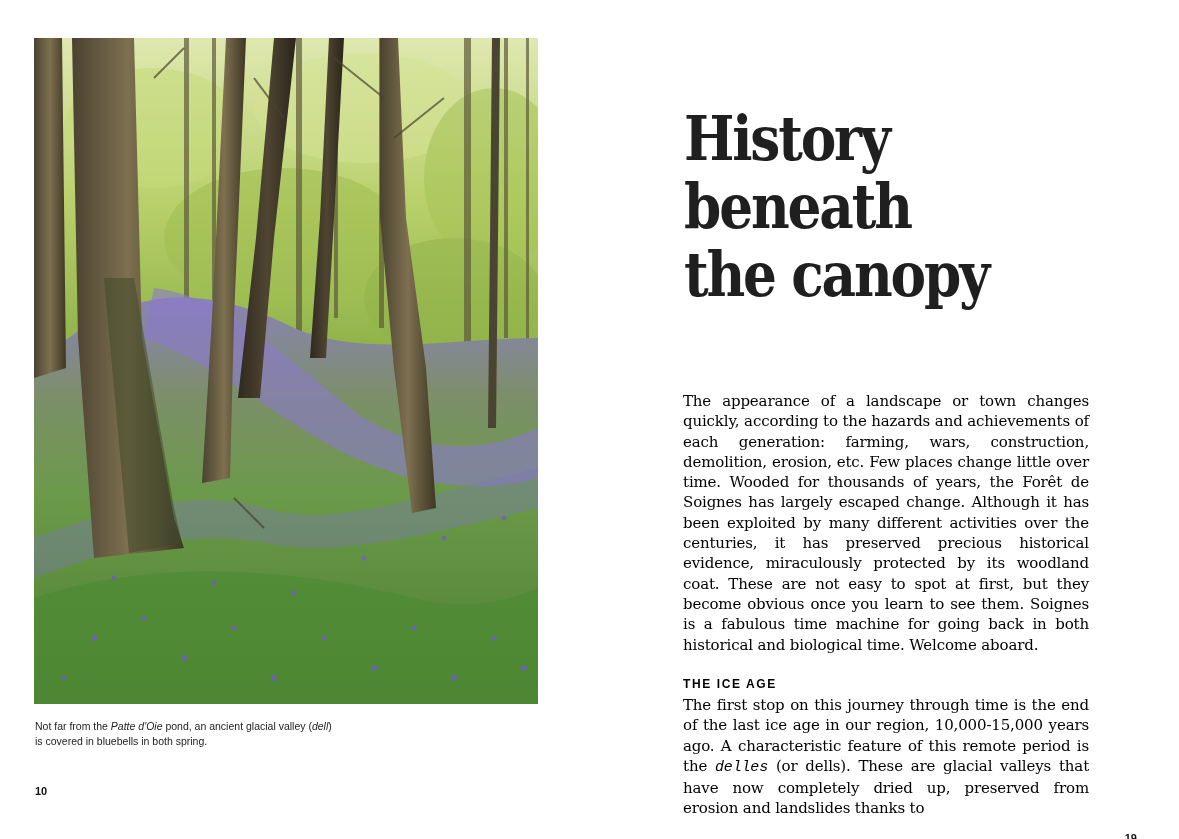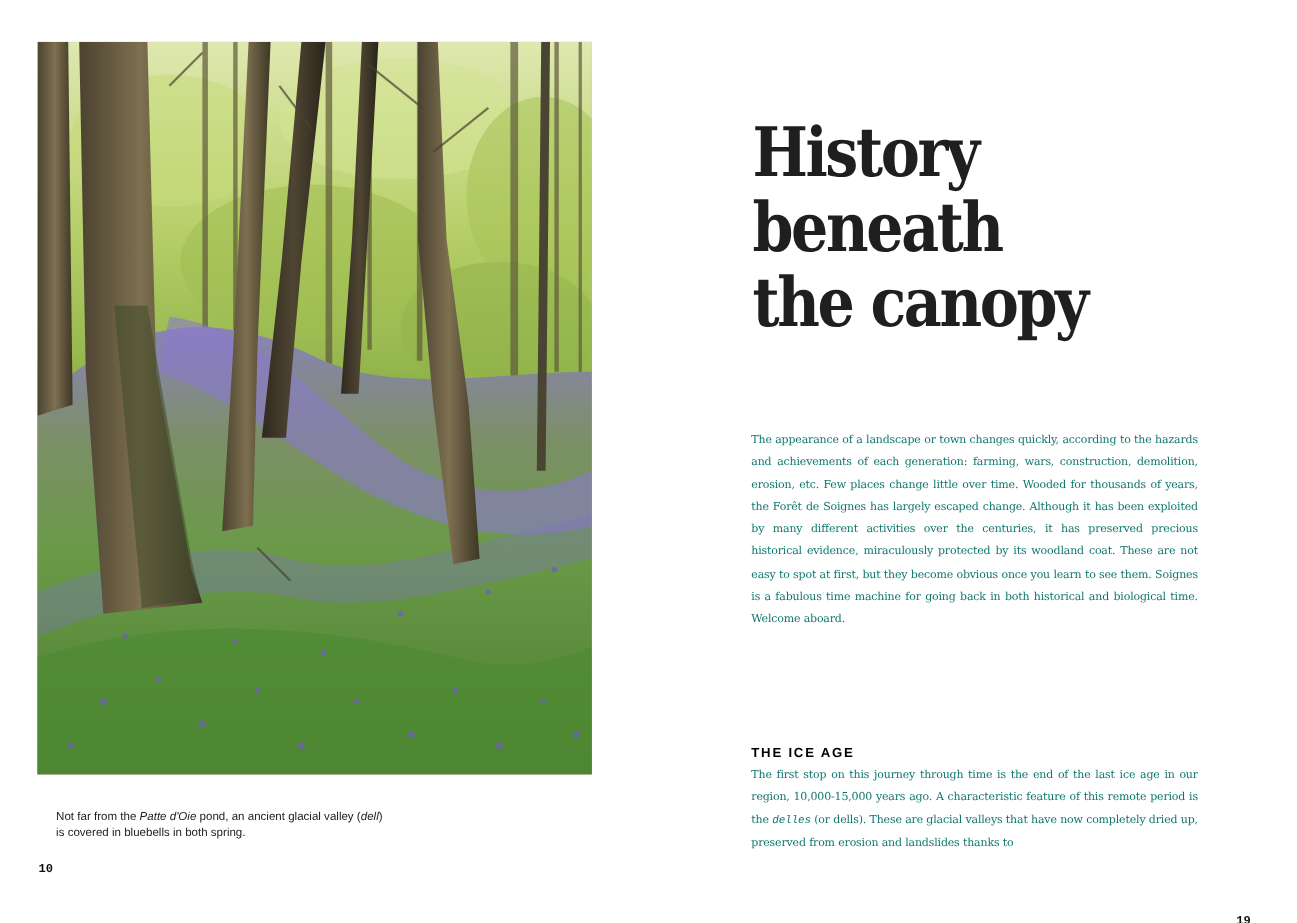--- a/index.html
+++ b/index.html
@@ -19,36 +19,36 @@
     }
     .photo svg { position: absolute; inset: 0; width: 100%; height: 100%; }
 
     .caption {
       position: absolute; left: 35px; top: 719px; width: 330px;
       font-family: "Liberation Sans", sans-serif; font-size: 10.5px; line-height: 15px; color: #222;
     }
     .caption em { font-style: italic; }
 
     .folio {
-      position: absolute; top: 785px; font-family: Liberation Mono, monospace; font-weight: bold; font-size: 11px; color: #111;
+      position: absolute; top: 785px; font-family: Liberation Sans, sans-serif; font-weight: bold; font-size: 11px; color: #111;
     }
     .folio-left { left: 35px; }
     .folio-right { right: 42px; }
 
     
     .title {
       position: absolute; left: 94px; top: 58px; margin: 0;
       font-family: "DejaVu Serif", serif; font-weight: bold; font-size: 62px; line-height: 68px;
       letter-spacing: -2.5px; color: #1f1f1f; transform: scaleX(0.86); transform-origin: left top;
     }
     .title span { display: block; }
 
     .body-text {
       position: absolute; left: 93px; width: 406px;
-      font-family: "DejaVu Serif", serif; font-size: 10px; line-height: 20.3px; color: #0f766e;
+      font-family: "DejaVu Serif", serif; font-size: 15px; line-height: 20.3px; color: #000000;
       text-align: justify; margin: 0;
     }
     .intro { top: 344px; letter-spacing: -0.15px; }
     .section-heading {
       position: absolute; left: 93px; top: 630px; margin: 0;
       font-family: "Liberation Sans", sans-serif; font-weight: bold; font-size: 12px; letter-spacing: 1.6px; color: #000000;
     }
     .ice { top: 648px; letter-spacing: -0.15px; }
     .ice em { font-style: italic; font-family: Liberation Mono, monospace; }
   </style>
@@ -145,21 +145,21 @@
         <g stroke="#4a4230" stroke-width="2" fill="none" opacity="0.7">
           <path d="M350 60 L300 20"></path>
           <path d="M360 100 L410 60"></path>
           <path d="M250 80 L220 40"></path>
           <path d="M120 40 L150 10"></path>
           <path d="M200 460 L230 490"></path>
         </g>
       </svg>
     </div>
 
-    <p class="caption" style="margin:16px;"><span>Not far from the </span><em>Patte d'Oie</em><span> pond, an ancient glacial valley (</span><em>dell</em><span>)</span><br><span>is covered in bluebells in both spring.</span></p>
+    <p class="caption" style="margin:0;"><span>Not far from the </span><em>Patte d'Oie</em><span> pond, an ancient glacial valley (</span><em>dell</em><span>)</span><br><span>is covered in bluebells in both spring.</span></p>
 
     <div class="folio folio-left">10</div>
   </div>
 
   <div class="page page-right">
     <h1 class="title">
       <span>History</span>
       <span>beneath</span>
       <span>the canopy</span>
     </h1>

